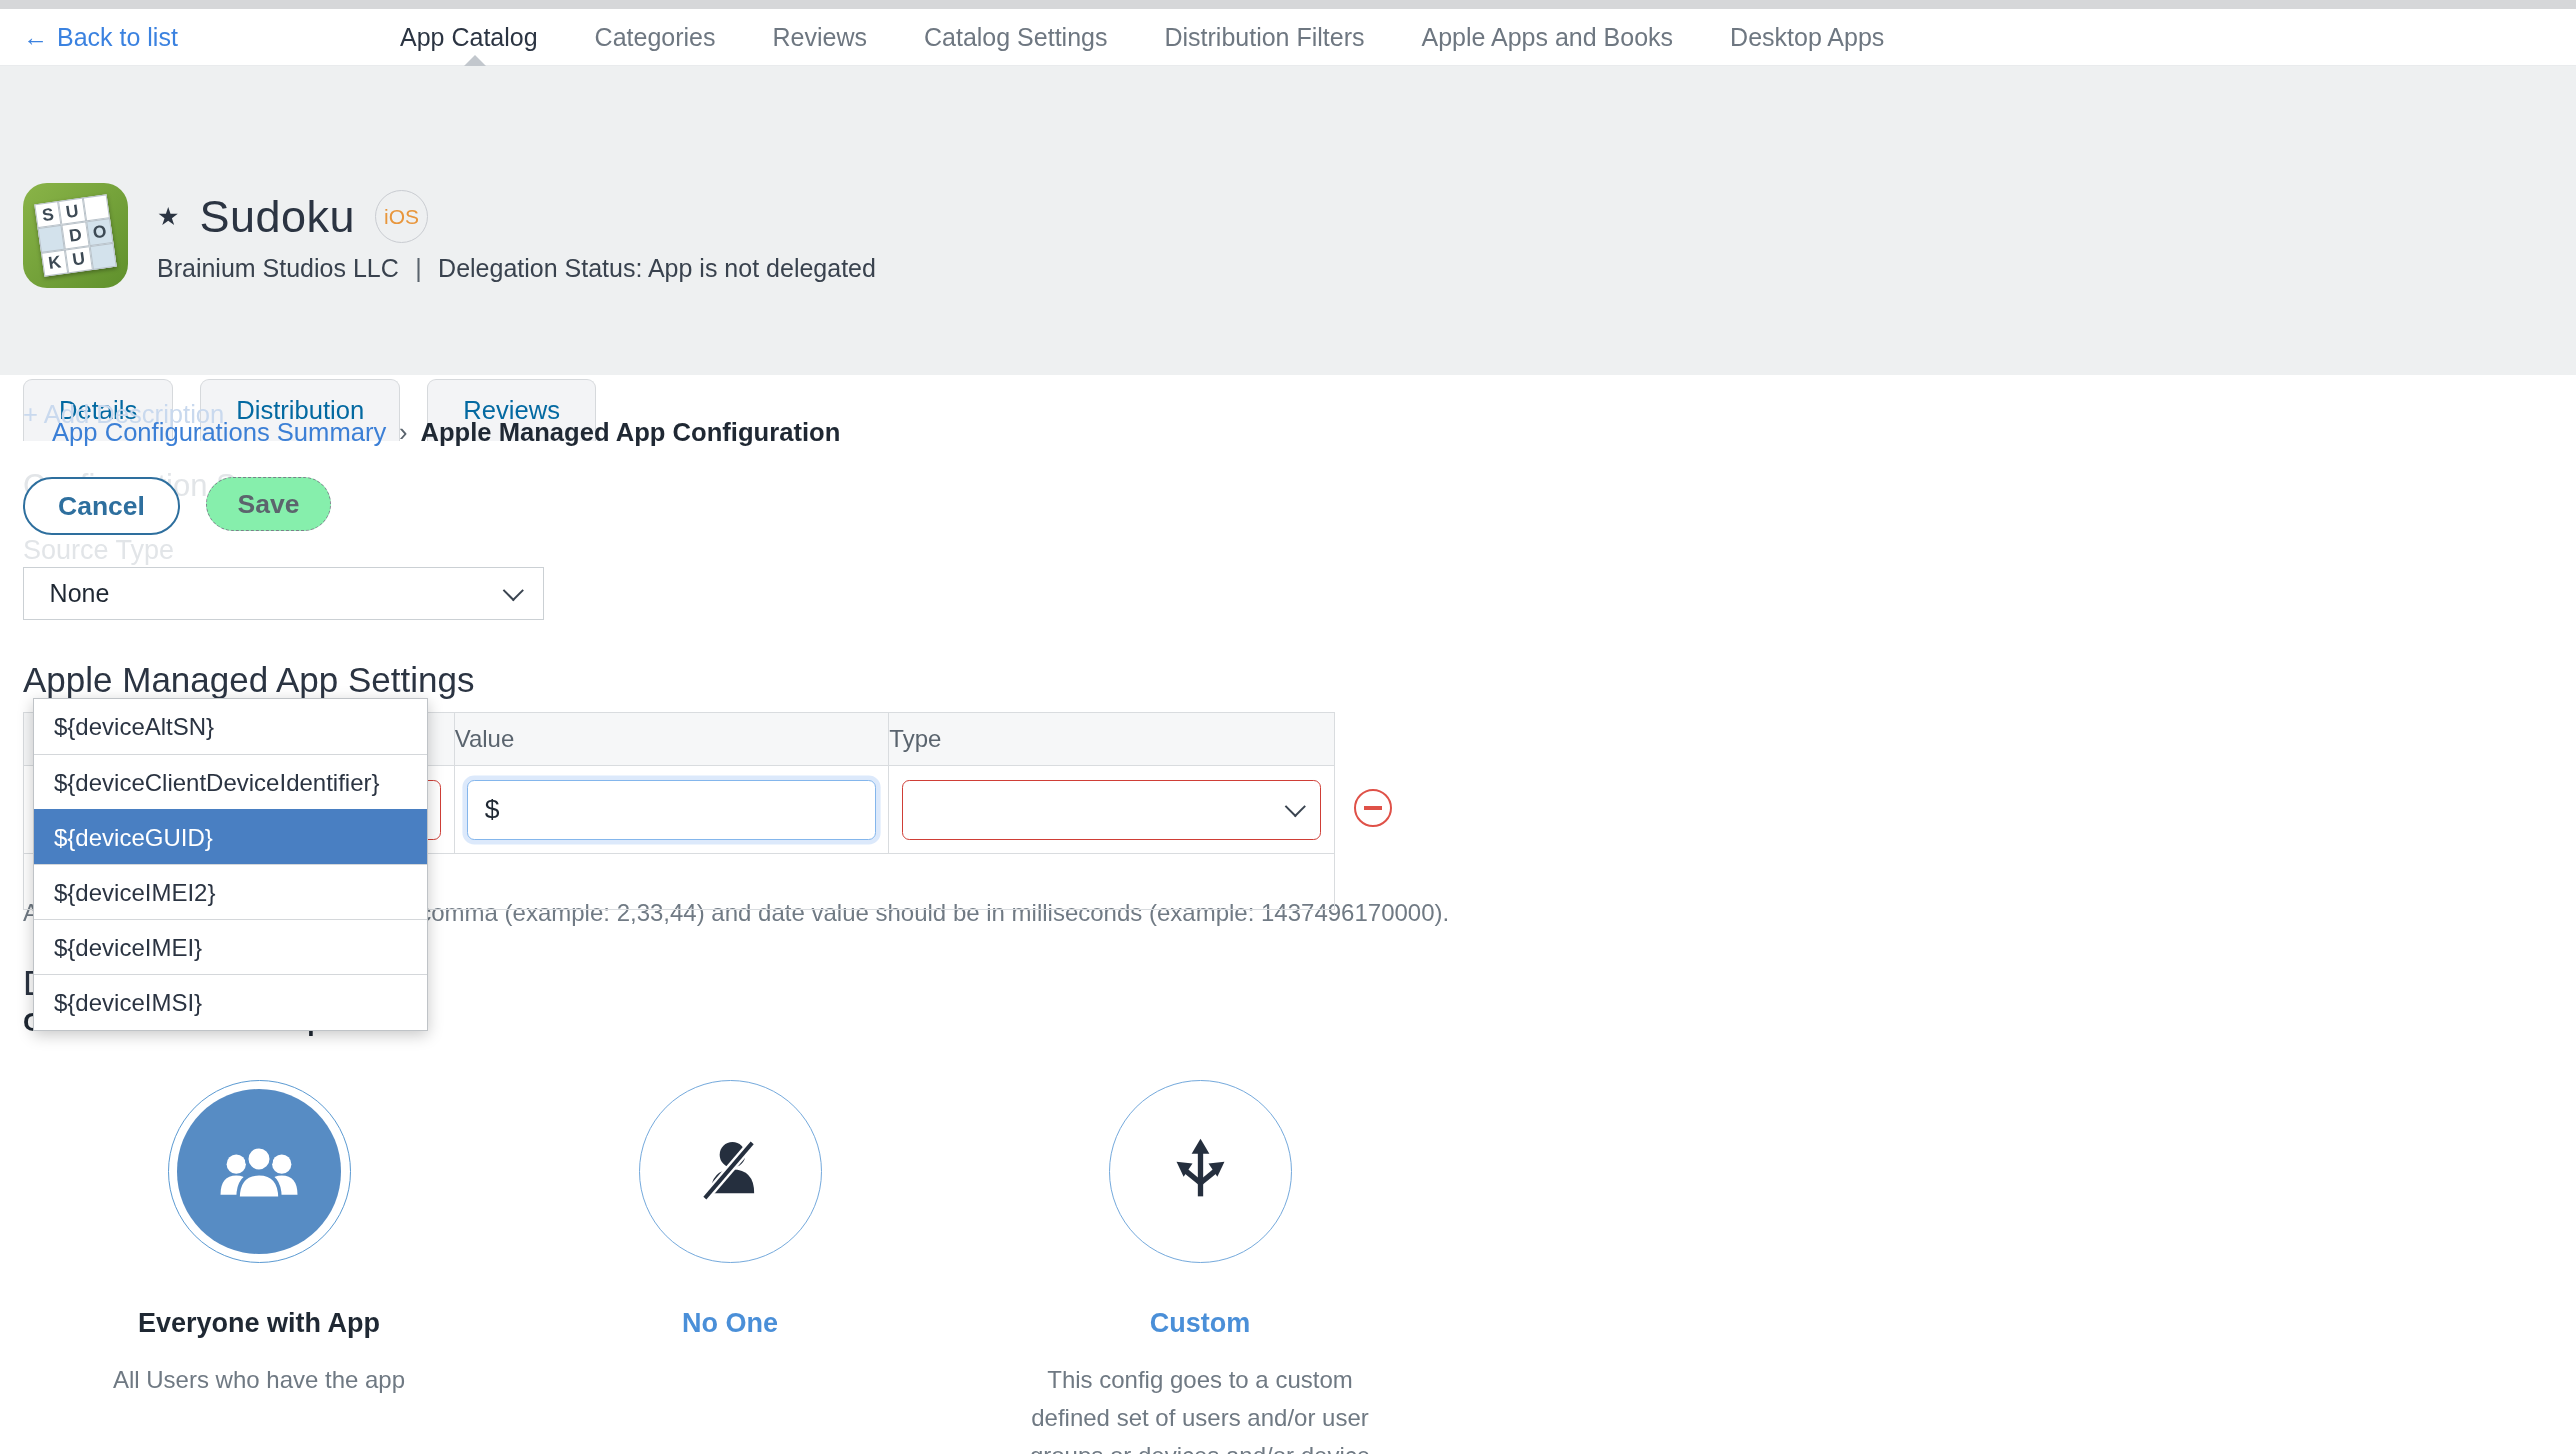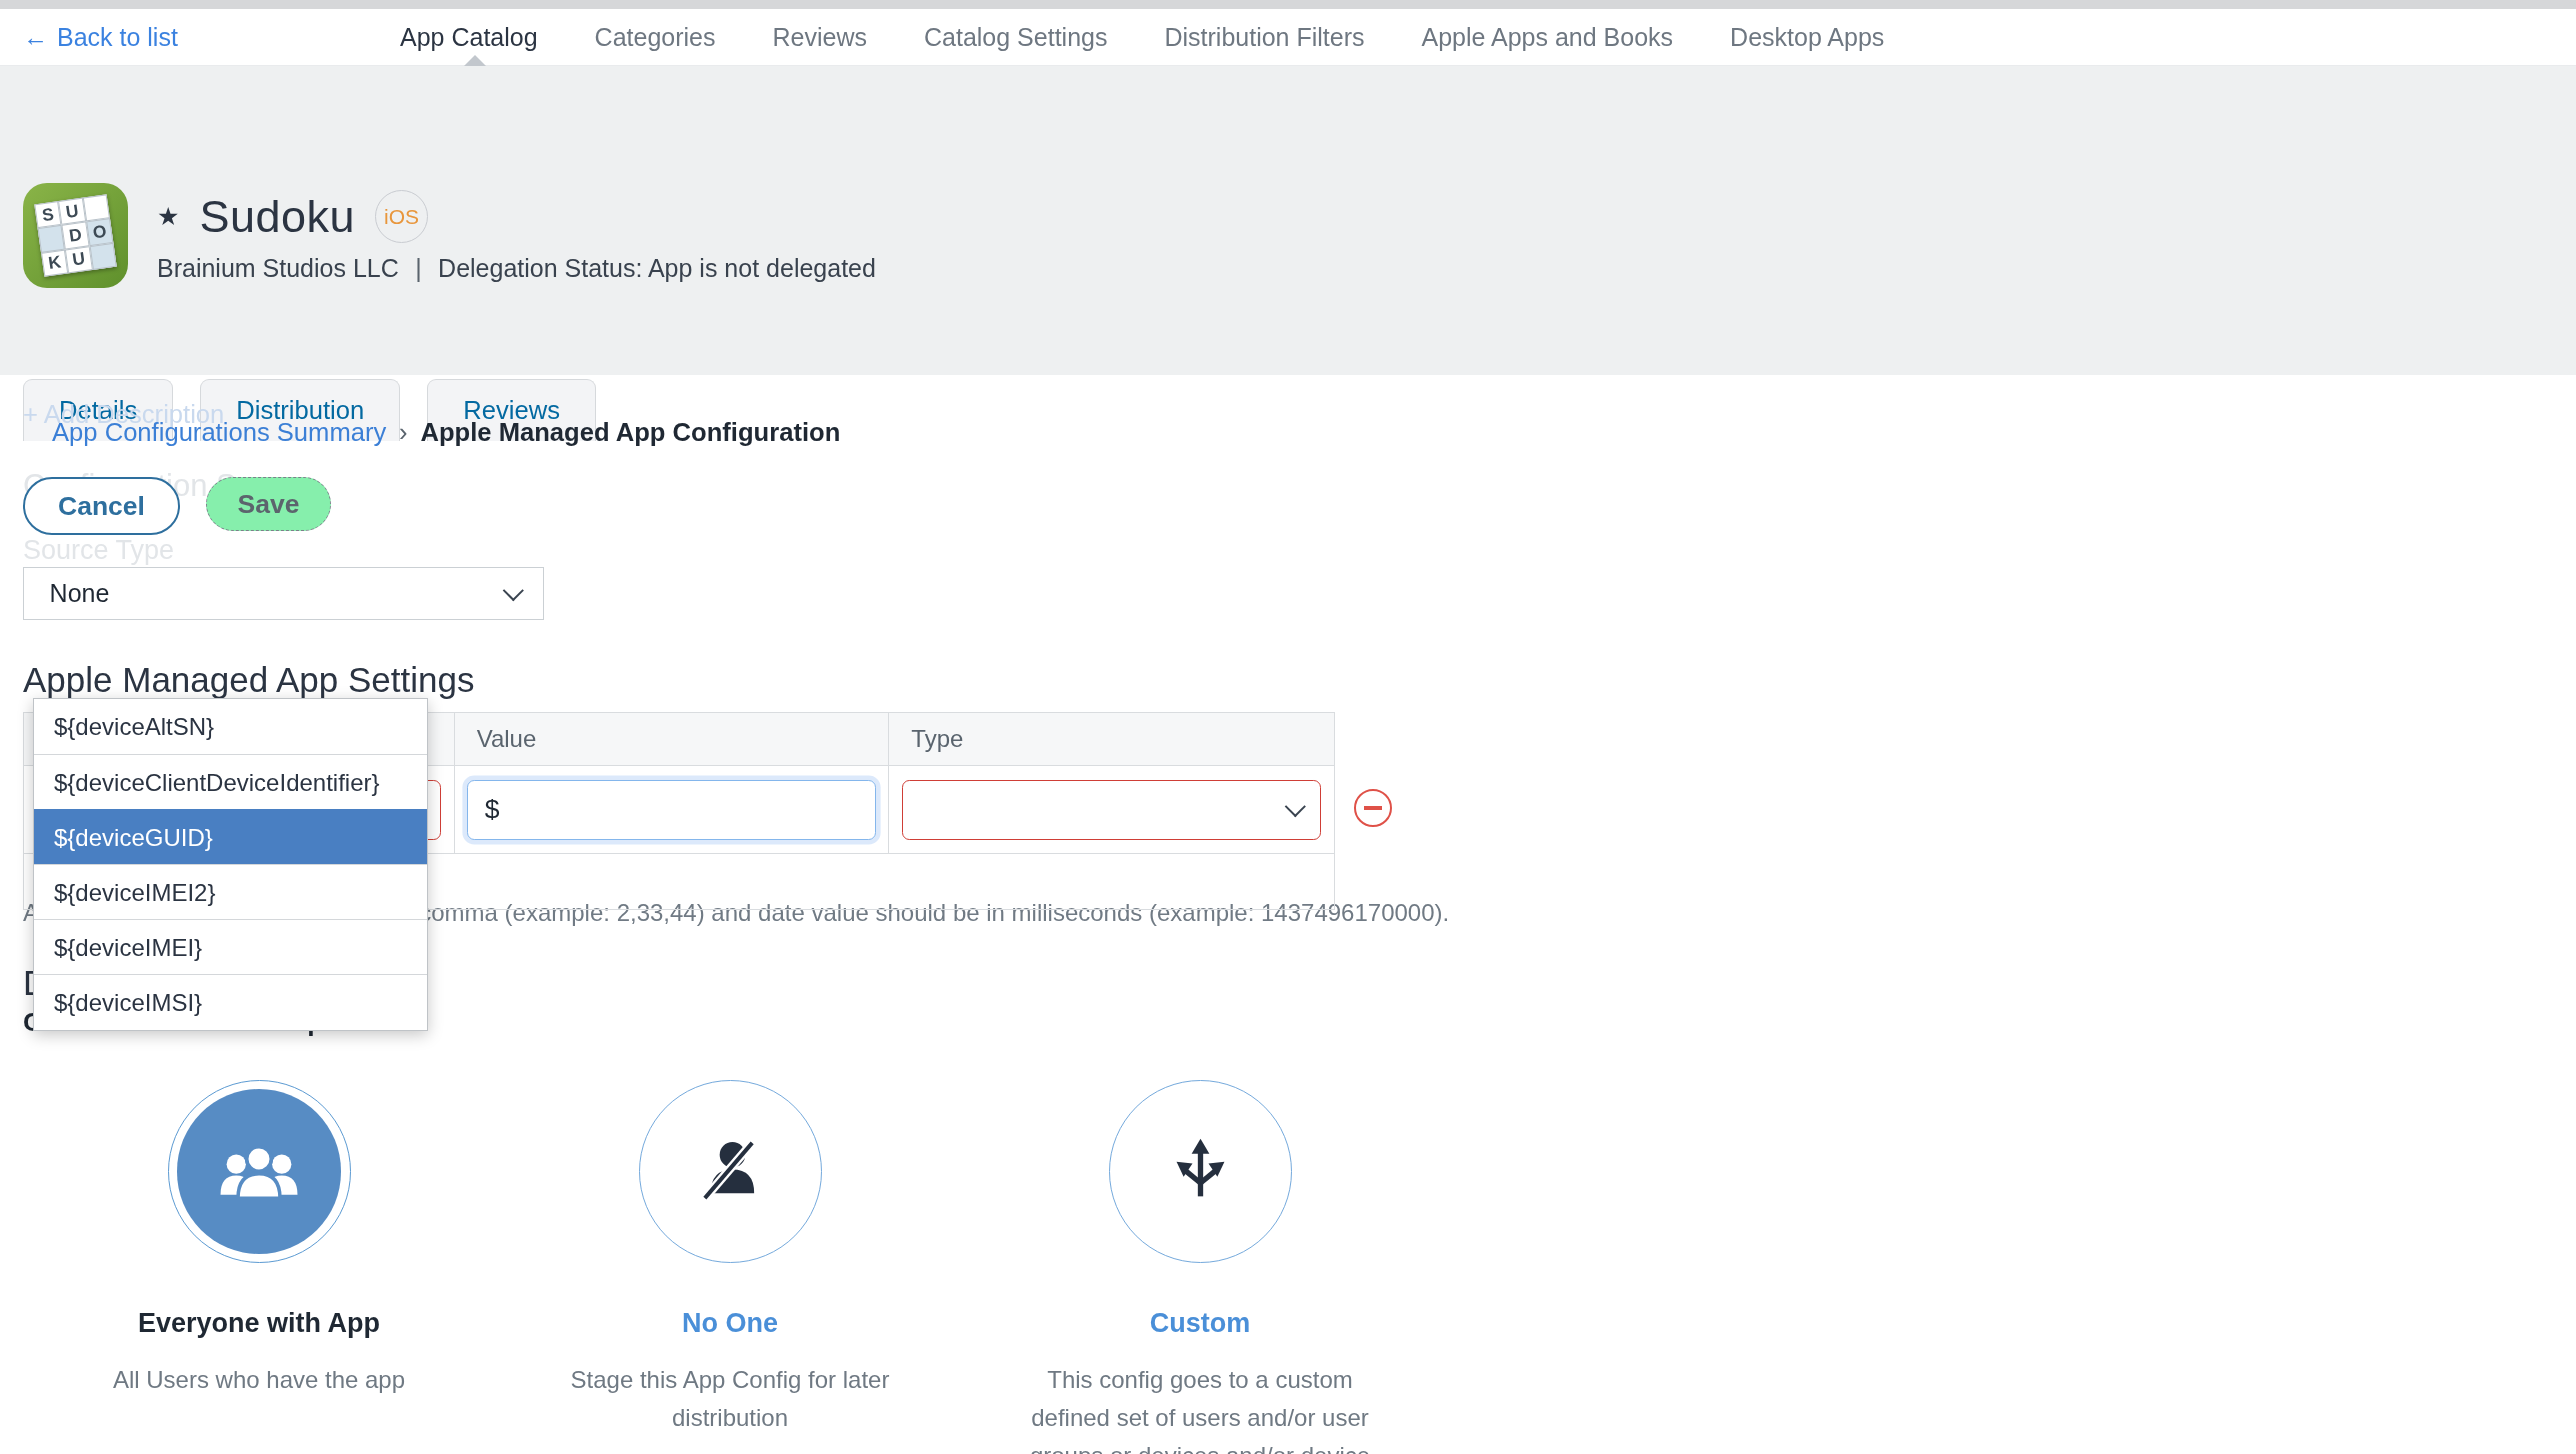--- a/index.html
+++ b/index.html
@@ -64,21 +64,21 @@
     border:1.8px solid #cbd0d4; display:flex; align-items:center; justify-content:space-between;
     padding:0 22px 0 25.6px; font-size:25px; color:#1f2833; cursor:pointer; z-index:2; }
   .chev { width:14.6px; height:14.6px; border-right:2.7px solid #3a4450; border-bottom:2.7px solid #3a4450;
     transform:rotate(45deg); margin-top:-7.3px; }
 
   .section-heading { position:absolute; left:23px; font-size:35px; color:#2b3442; z-index:1; }
 
   
   .cfg-table { position:absolute; left:23px; top:712px; width:1312px; border-collapse:collapse; z-index:2; }
   .cfg-table th { height:53px; background:#f6f7f8; border:0.9px solid #d9dcdf; font-size:24px; font-weight:400;
-    color:#5a646e; text-align:left; padding-left:22px; }
+    color:#5a646e; text-align:left; }
   .cfg-table td.cell { height:88px; border:0.9px solid #d9dcdf; padding:0 12.8px; }
   .cfg-table td.empty { height:56px; border:0.9px solid #d9dcdf; border-top:0.9px solid #d9dcdf; }
   .inp { width:100%; height:60px; border-radius:7.3px; font-size:26.5px; color:#1f2833; padding:0 16.4px;
     background:#fff; outline:none; }
   .inp.key { border:1.8px solid #cf3e36; }
   .inp.value { border:1.8px solid #84b6ec; box-shadow:0 0 0 4.6px rgba(96,156,236,.22); }
   .type-select { width:100%; height:60px; border-radius:7.3px; border:1.8px solid #cf3e36; background:#fff;
     display:flex; align-items:center; justify-content:flex-end; padding:0 18px; cursor:pointer; }
   .minus-icon { position:absolute; left:1354px; top:789px; width:38px; height:38px; border-radius:50%;
     border:2.7px solid #df5148; display:flex; align-items:center; justify-content:center; cursor:pointer; z-index:2; }
@@ -253,21 +253,20 @@
       <div class="centered">
         <svg width="71" height="71" viewBox="0 0 72 72">
           <circle cx="38" cy="19" r="13" fill="#252f3e"></circle>
           <path d="M16 58 q0 -24 22 -24 q22 0 22 24 z" fill="#252f3e"></path>
           <line x1="10" y1="63" x2="58" y2="7" stroke="#ffffff" stroke-width="9"></line>
           <line x1="10" y1="63" x2="58" y2="7" stroke="#252f3e" stroke-width="4"></line>
         </svg>
       </div>
     </div>
     <div class="opt-label">No One</div>
-    <div class="opt-desc" style="width:347px;">Stage this App Config for later distribution</div>
   </div>
 
   <div class="opt" style="left:999px;">
     <div class="opt-circle">
       <div class="centered">
         <svg width="71" height="71" viewBox="0 0 80 80">
           <g fill="#252f3e">
             <rect x="37" y="16" width="6" height="52"></rect>
             <polygon points="40,3 30,20 50,20"></polygon>
             <polygon points="13,29 31,31 21,46"></polygon>

